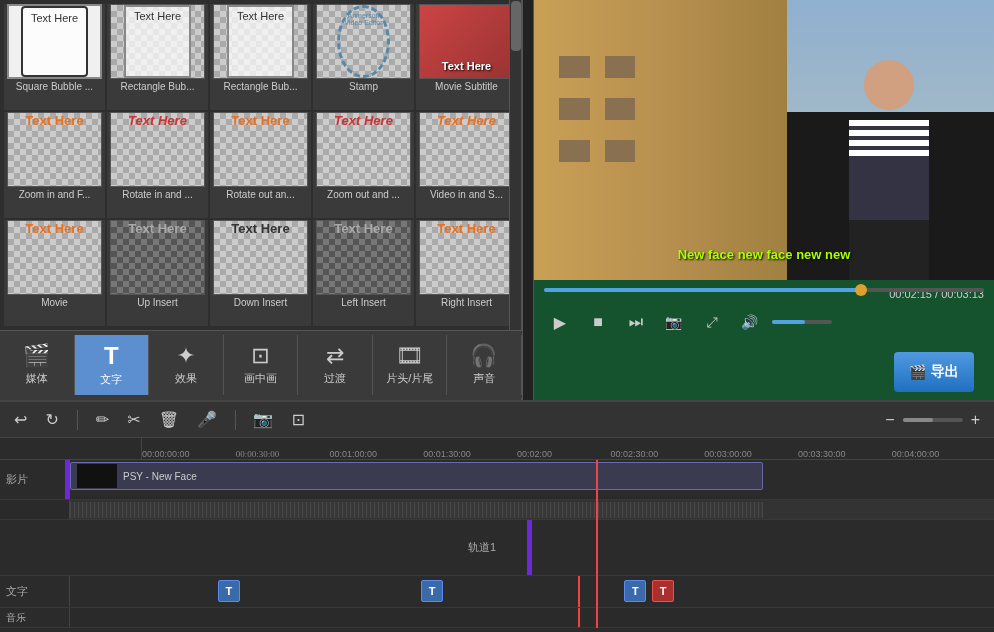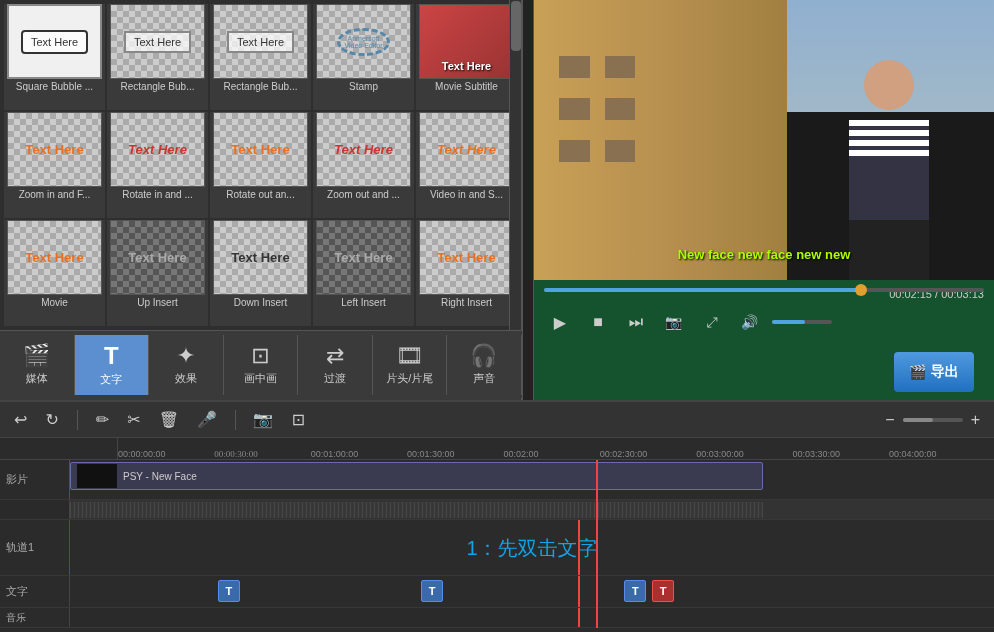--- a/index.html
+++ b/index.html
@@ -41,21 +41,20 @@
       align-items: center;
       cursor: pointer;
       background: #3a3a3a;
     }
 
     .template-thumb {
       width: 95px;
       height: 75px;
       background: #888;
       display: flex;
-      align-items: center;
       justify-content: center;
       position: relative;
       overflow: hidden;
       border: 1px solid #555;
     }
 
     .template-thumb.checkered {
       background-image: linear-gradient(45deg, #aaa 25%, transparent 25%),
         linear-gradient(-45deg, #aaa 25%, transparent 25%),
         linear-gradient(45deg, transparent 75%, #aaa 75%),
@@ -336,21 +335,21 @@
       height: 100%;
       background: #888;
       border-radius: 2px;
     }
 
     .timeline-ruler {
       height: 22px;
       background: #2b2b2b;
       display: flex;
       align-items: flex-end;
-      padding-left: 48px;
+      padding-left: 72px;
       border-bottom: 1px solid #444;
       position: relative;
     }
 
     .ruler-marks {
       display: flex;
       width: calc(100% - 70px);
       align-items: flex-end;
       position: relative;
     }
@@ -372,21 +371,21 @@
       border-bottom: 1px solid #383838;
       align-items: center;
     }
 
     .track-label {
       width: 70px;
       min-width: 70px;
       padding: 0 6px;
       font-size: 11px;
       color: #aaa;
-      border-right: 1px solid #6d28d9;
+      border-right: 5px solid #6d28d9;
       height: 100%;
       display: flex;
       align-items: center;
     }
 
     .track-content {
       flex: 1;
       height: 100%;
       position: relative;
       overflow: hidden;
@@ -823,21 +822,21 @@
       </div>
     </div>
 
     <div class="track-row" style="height:20px; background:#2a2a2a;">
       <div class="track-label" style="height:100%; background:#2a2a2a; border-right:1px solid #444;"></div>
       <div class="track-content" style="background:#333; height:100%;">
         <div style="position:absolute; top:2px; left:0; width:75%; height:16px; background:repeating-linear-gradient(90deg, #555 0px, #555 1px, #3a3a3a 1px, #3a3a3a 4px); opacity:0.6;"></div>
       </div>
     </div>
 
-    <div class="track-row" style="height:56px; position:relative;">
+    <div class="track-row" style="height:56px; position:relative;flex-direction:column;">
       <div class="track-label" style="height:100%;">轨道1</div>
       <div class="track-content" style="position:relative;">
         <div class="instruction-text">1：先双击文字</div>
 
         <div style="position:absolute; top:0; left:55%; width:2px; height:100%; background:#ee4444; z-index:5;"></div>
       </div>
     </div>
 
     <div class="text-track-row">
       <div class="text-track-label">文字</div>

